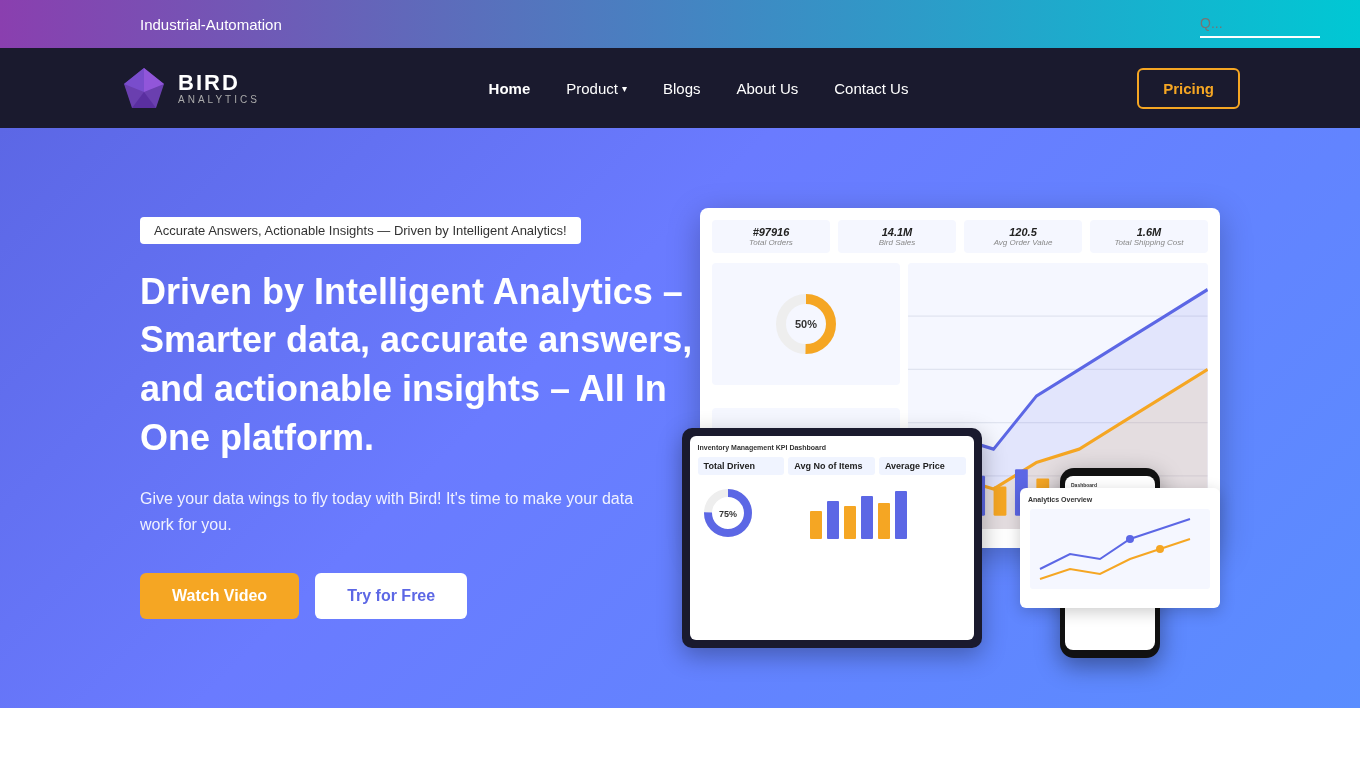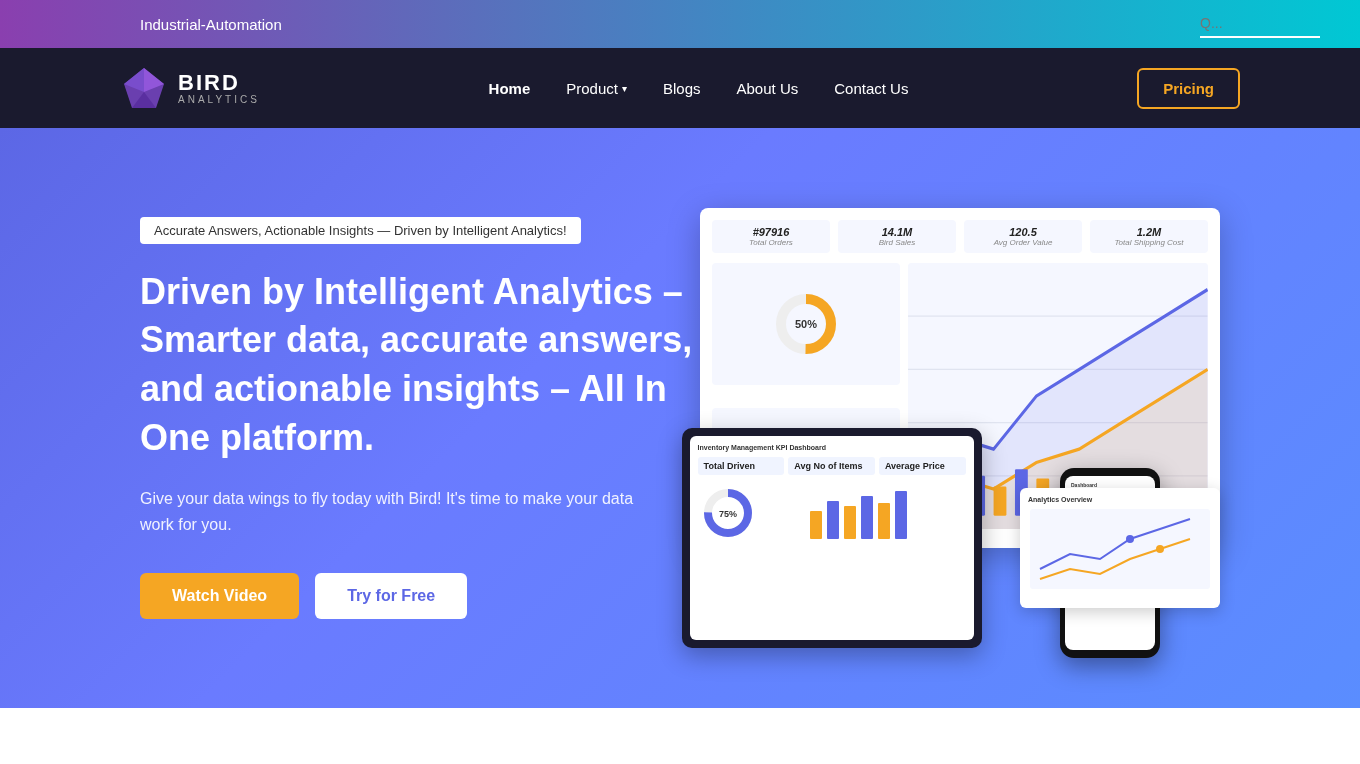--- a/index.html
+++ b/index.html
@@ -422,21 +422,21 @@
         </div>
         <div class="dash-stat">
           <div class="dash-stat-num">14.1M</div>
           <div class="dash-stat-label">Bird Sales</div>
         </div>
         <div class="dash-stat">
           <div class="dash-stat-num">120.5</div>
           <div class="dash-stat-label">Avg Order Value</div>
         </div>
         <div class="dash-stat">
-          <div class="dash-stat-num">1.2M</div>
+          <div class="dash-stat-num">1.6M</div>
           <div class="dash-stat-label">Total Shipping Cost</div>
         </div>
       </div>
       <div class="dash-body">
         <div class="dash-left">
 
           <div class="donut-container">
             <svg width="70" height="70" viewBox="0 0 70 70">
               <circle cx="35" cy="35" r="25" fill="none" stroke="#eee" stroke-width="10"></circle>
               <circle cx="35" cy="35" r="25" fill="none" stroke="#f5a623" stroke-width="10" stroke-dasharray="78.5 78.5" stroke-dashoffset="0" transform="rotate(-90 35 35)"></circle>

